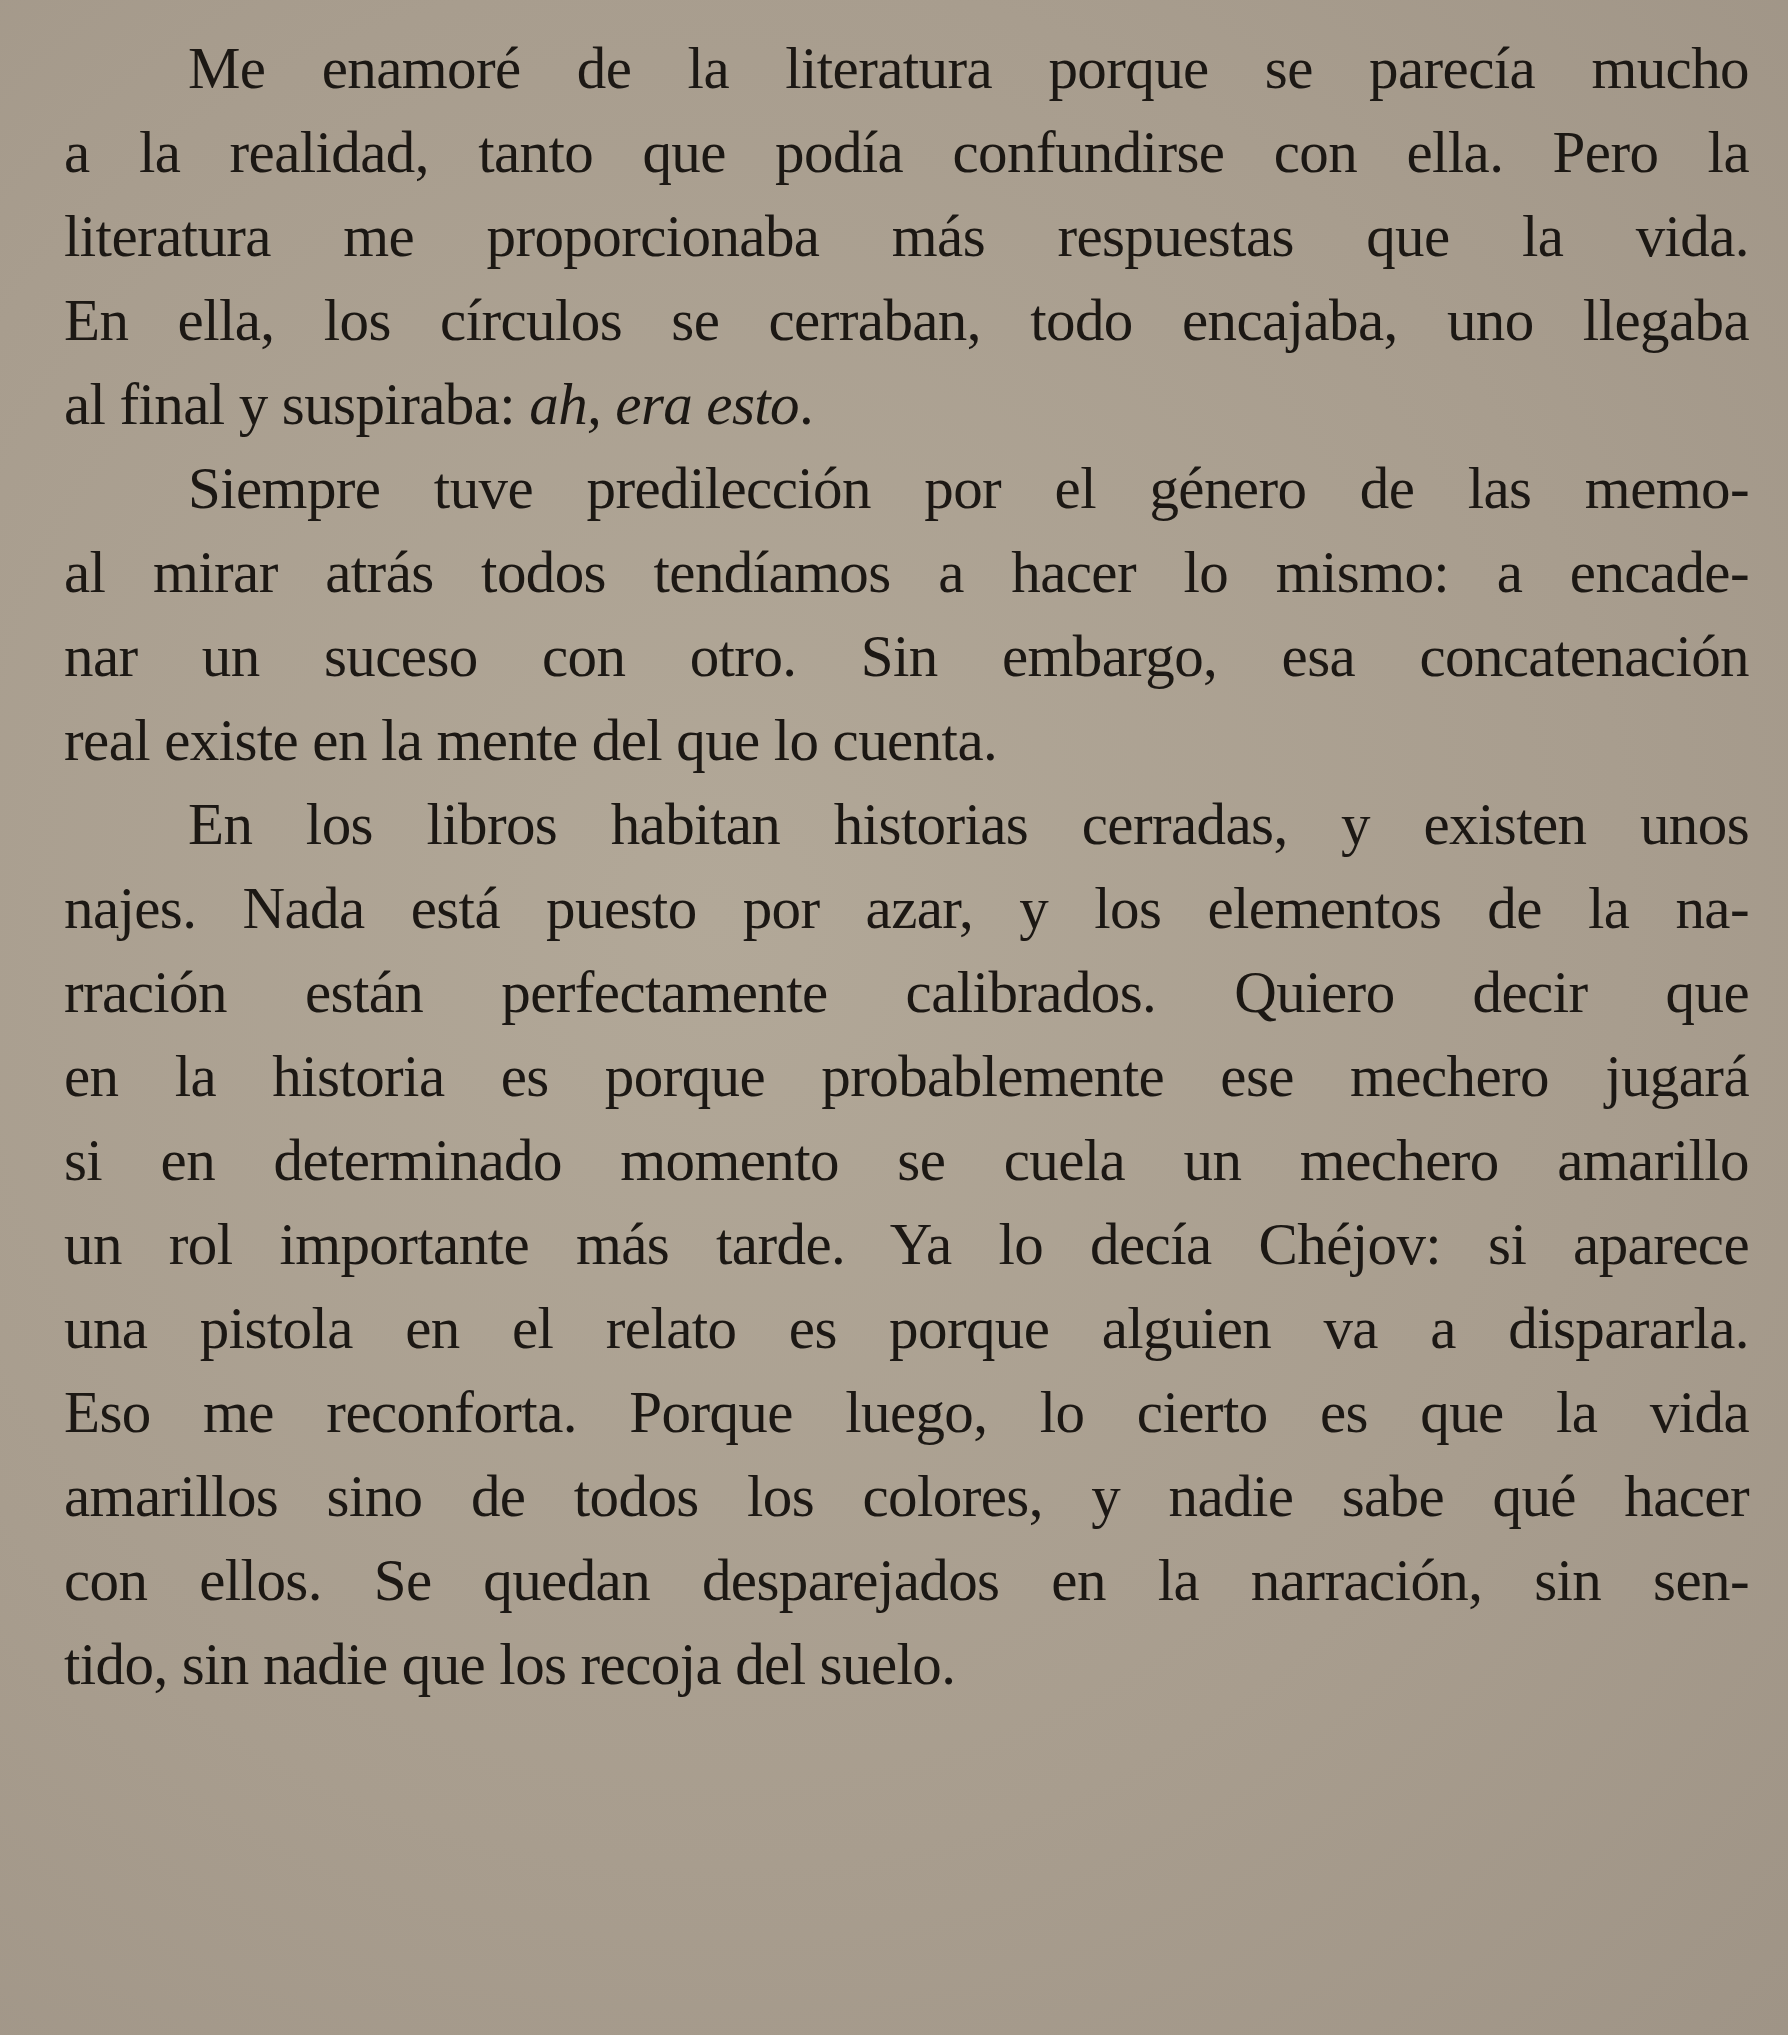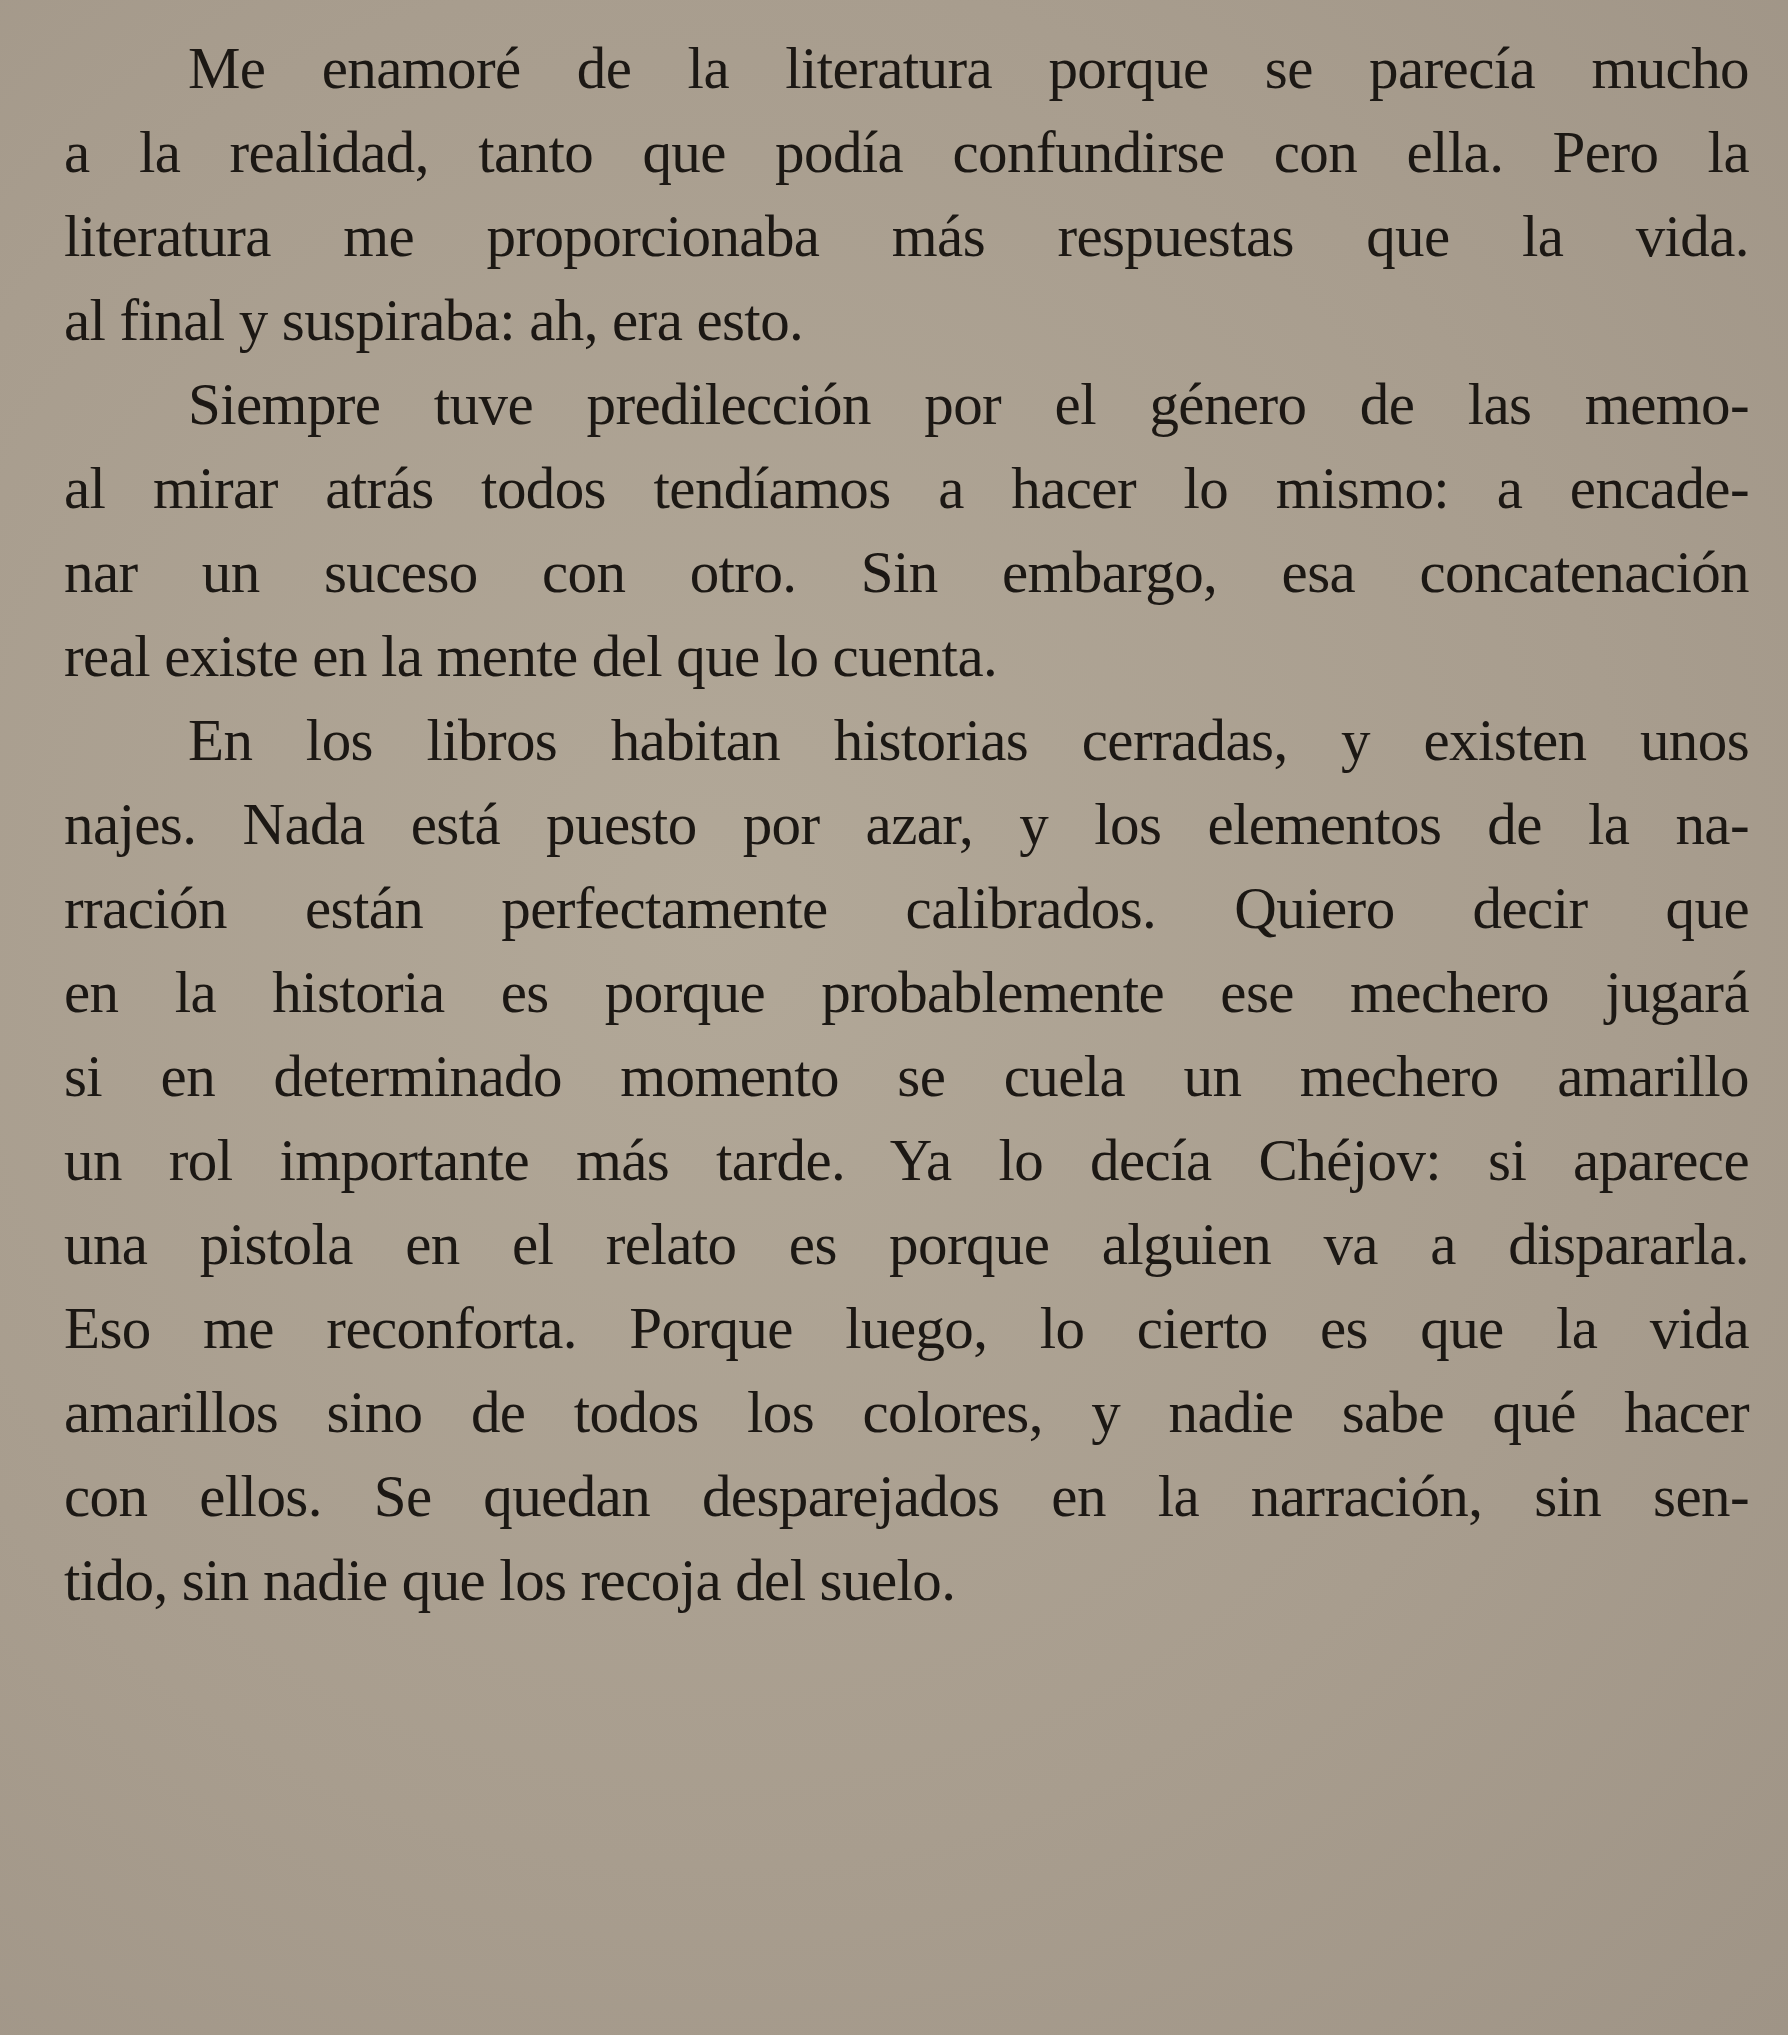--- a/index.html
+++ b/index.html
@@ -39,32 +39,34 @@
       text-align-last: justify;
       height: 84px;
     }
     .line.last {
       text-align-last: left;
     }
     .line.indent {
       padding-left: 124px;
     }
     .italic {
+      font-style: italic;
     }
   </style>
 </head>
 <body>
 
 <div class="page">
   <div class="text-block">
 
     <div>
       <span class="line indent">Me enamoré de la literatura porque se parecía mucho</span>
       <span class="line">a la realidad, tanto que podía confundirse con ella. Pero la</span>
       <span class="line">literatura me proporcionaba más respuestas que la vida.</span>
+      <span class="line">En ella, los círculos se cerraban, todo encajaba, uno llegaba</span>
       <span class="line last"><span>al final y suspiraba: </span><span class="italic">ah, era esto</span><span>.</span></span>
     </div>
 
     <div>
       <span class="line indent">Siempre tuve predilección por el género de las memo-</span>
       <span class="line">al mirar atrás todos tendíamos a hacer lo mismo: a encade-</span>
       <span class="line">nar un suceso con otro. Sin embargo, esa concatenación</span>
       <span class="line last">real existe en la mente del que lo cuenta.</span>
     </div>
 

